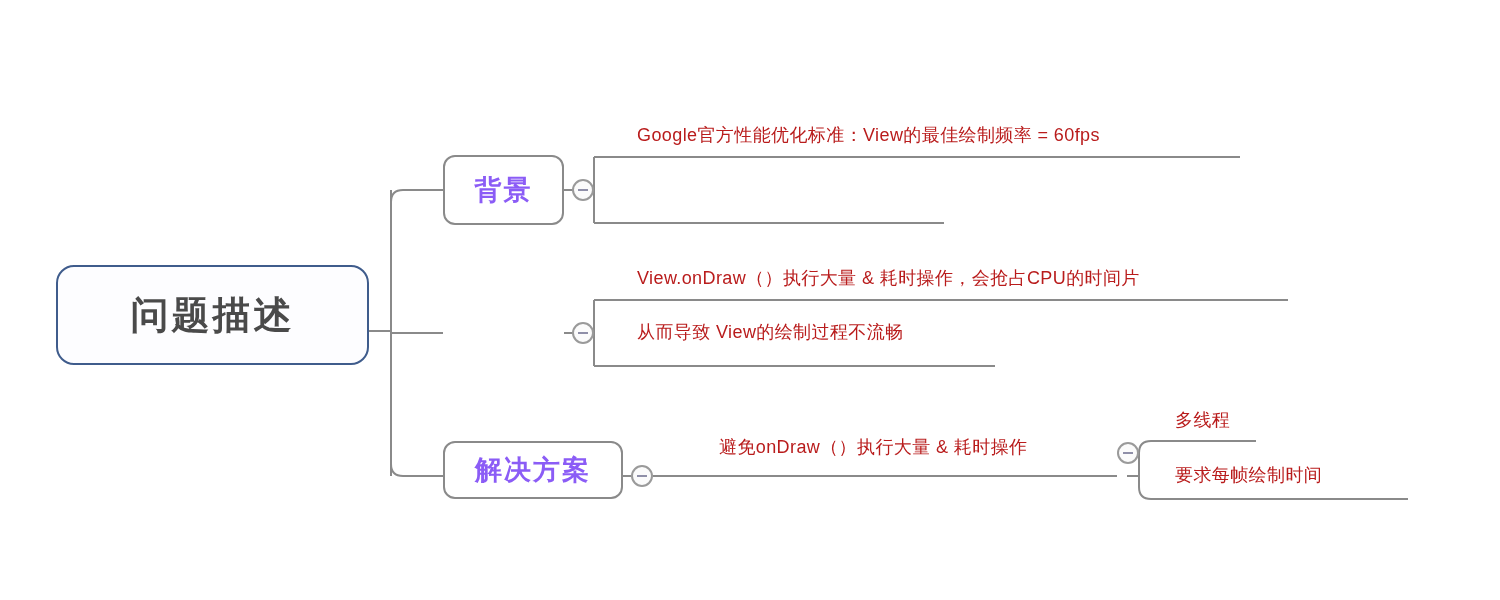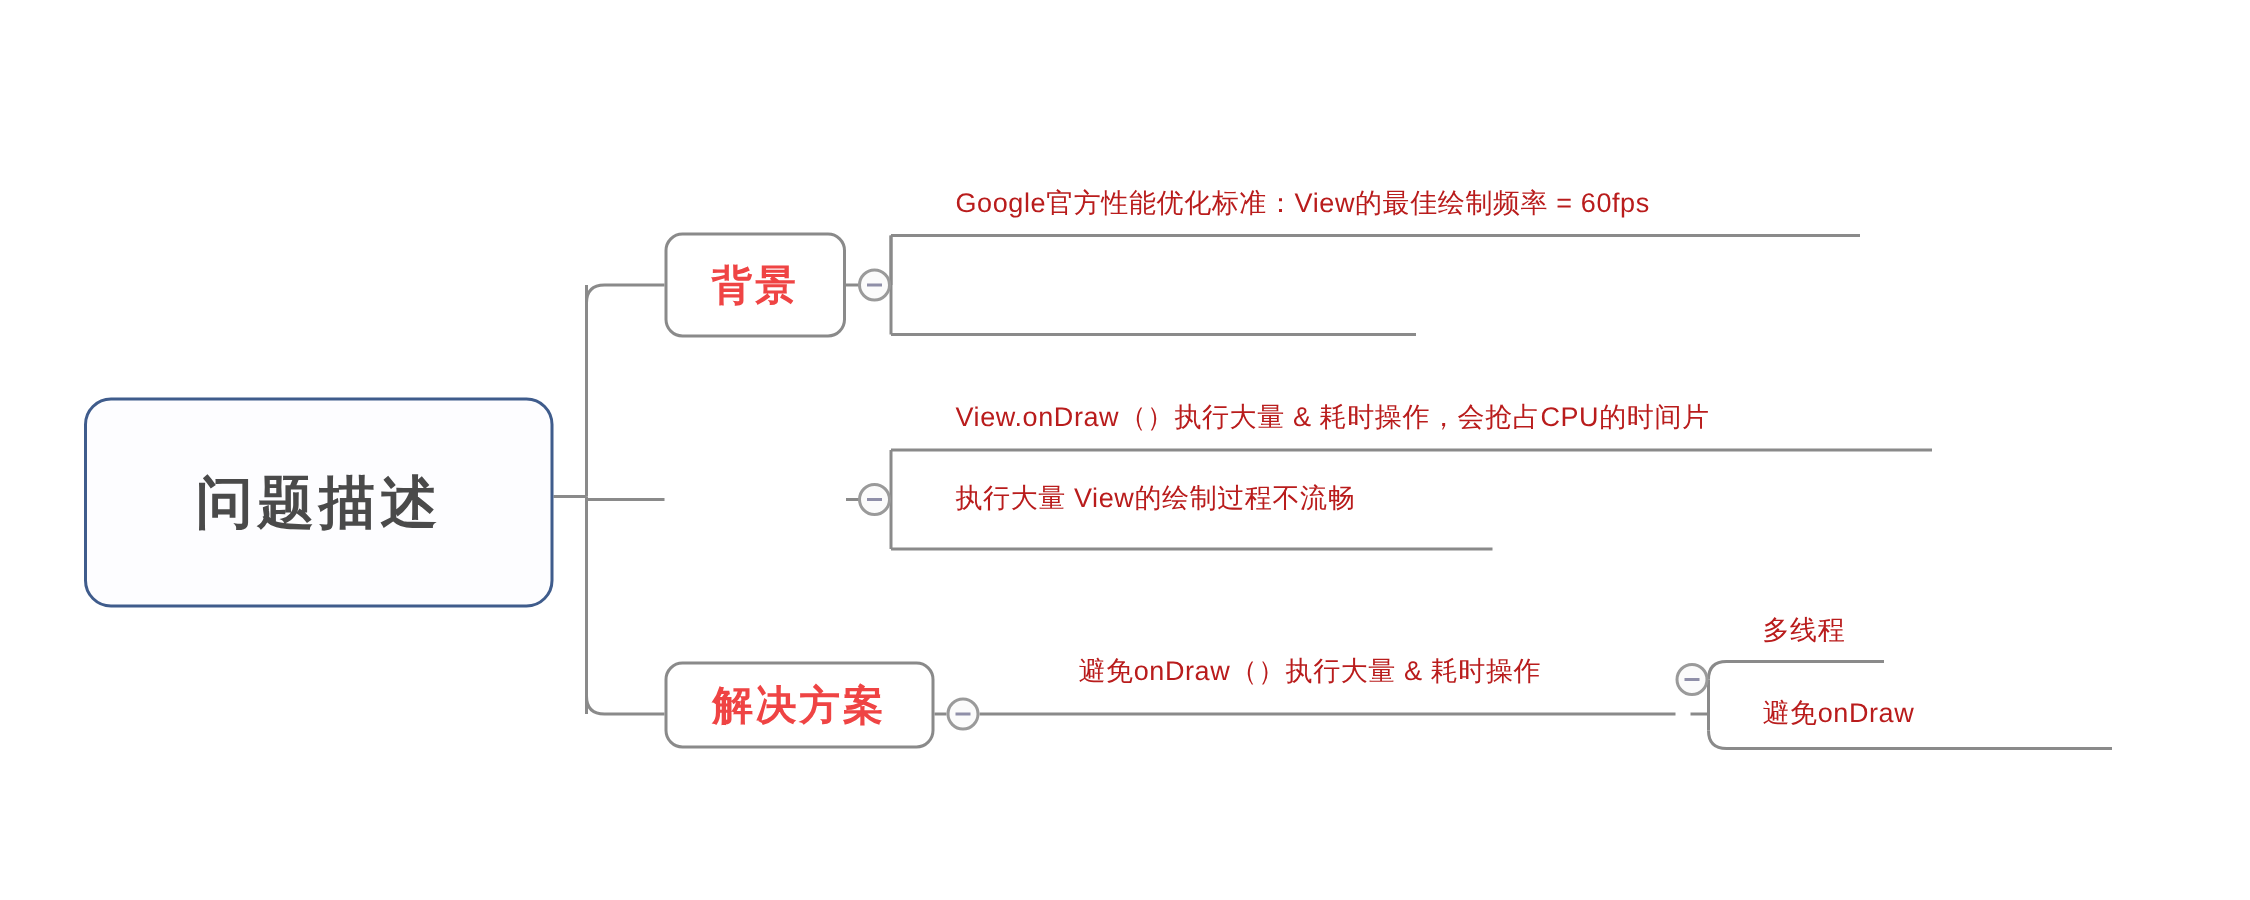--- a/index.html
+++ b/index.html
@@ -42,37 +42,37 @@
     align-items: center;
     justify-content: center;
     background: #ffffff;
     white-space: nowrap;
   }
 
   .root-node {
     left: 56px;
     top: 265px;
     width: 313px;
-    height: 140px;
+    height: 100px;
     border: 2.5px solid #3f5c8c;
     border-radius: 18px;
     background: #fdfdff;
     font-size: 38px;
     font-weight: 700;
     letter-spacing: 3px;
     color: #4a4a4a;
   }
 
   .branch-node {
     border: 2px solid #8a8a8a;
     border-radius: 12px;
     font-size: 27px;
     font-weight: 700;
     letter-spacing: 2px;
-    color: #ef4444;
+    color: #8b5cf6;
   }
 
   .branch-bg {
     left: 443px;
     top: 155px;
     width: 121px;
     height: 70px;
   }
   .branch-conflict {
     left: 443px;
@@ -172,28 +172,28 @@
   </div>
   <div class="collapse-toggle" style="left:572px; top:179px;"></div>
 
   <div class="leaf" style="left:637px; top:126px;">Google官方性能优化标准：View的最佳绘制频率 = 60fps</div>
 
 
   <div class="collapse-toggle" style="left:572px; top:322px;"></div>
 
   <div class="leaf" style="left:637px; top:269px;">View.onDraw（）执行大量 &amp; 耗时操作，会抢占CPU的时间片</div>
 
-  <div class="leaf" style="left:637px; top:323px;">执行大量 View的绘制过程不流畅</div>
+  <div class="leaf" style="left:637px; top:323px;">从而导致 View的绘制过程不流畅</div>
 
   <div class="node branch-node branch-solution">
     <span>解决方案</span>
   </div>
   <div class="collapse-toggle" style="left:631px; top:465px;"></div>
 
   <div class="leaf" style="left:697px; top:438px;margin-left:22px;">避免onDraw（）执行大量 &amp; 耗时操作</div>
 
   <div class="collapse-toggle" style="left:1117px; top:442px;"></div>
 
   <div class="leaf" style="left:1175px; top:411px;">多线程</div>
 
-  <div class="leaf" style="left:1175px; top:466px;">避免onDraw</div>
+  <div class="leaf" style="left:1175px; top:466px;">要求每帧绘制时间</div>
 
 </div>
 
 </body></html>

